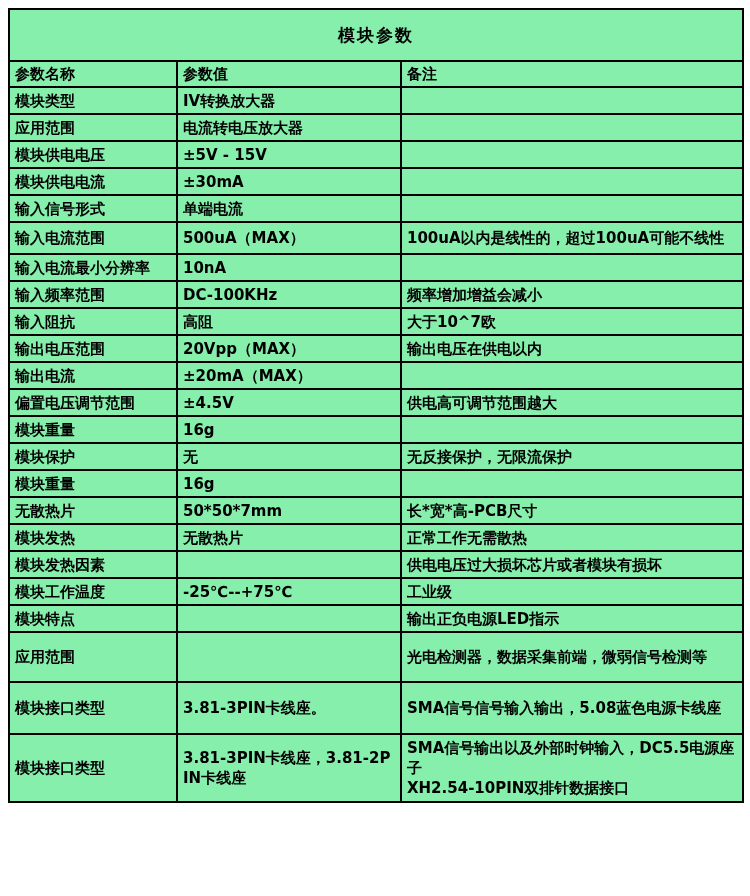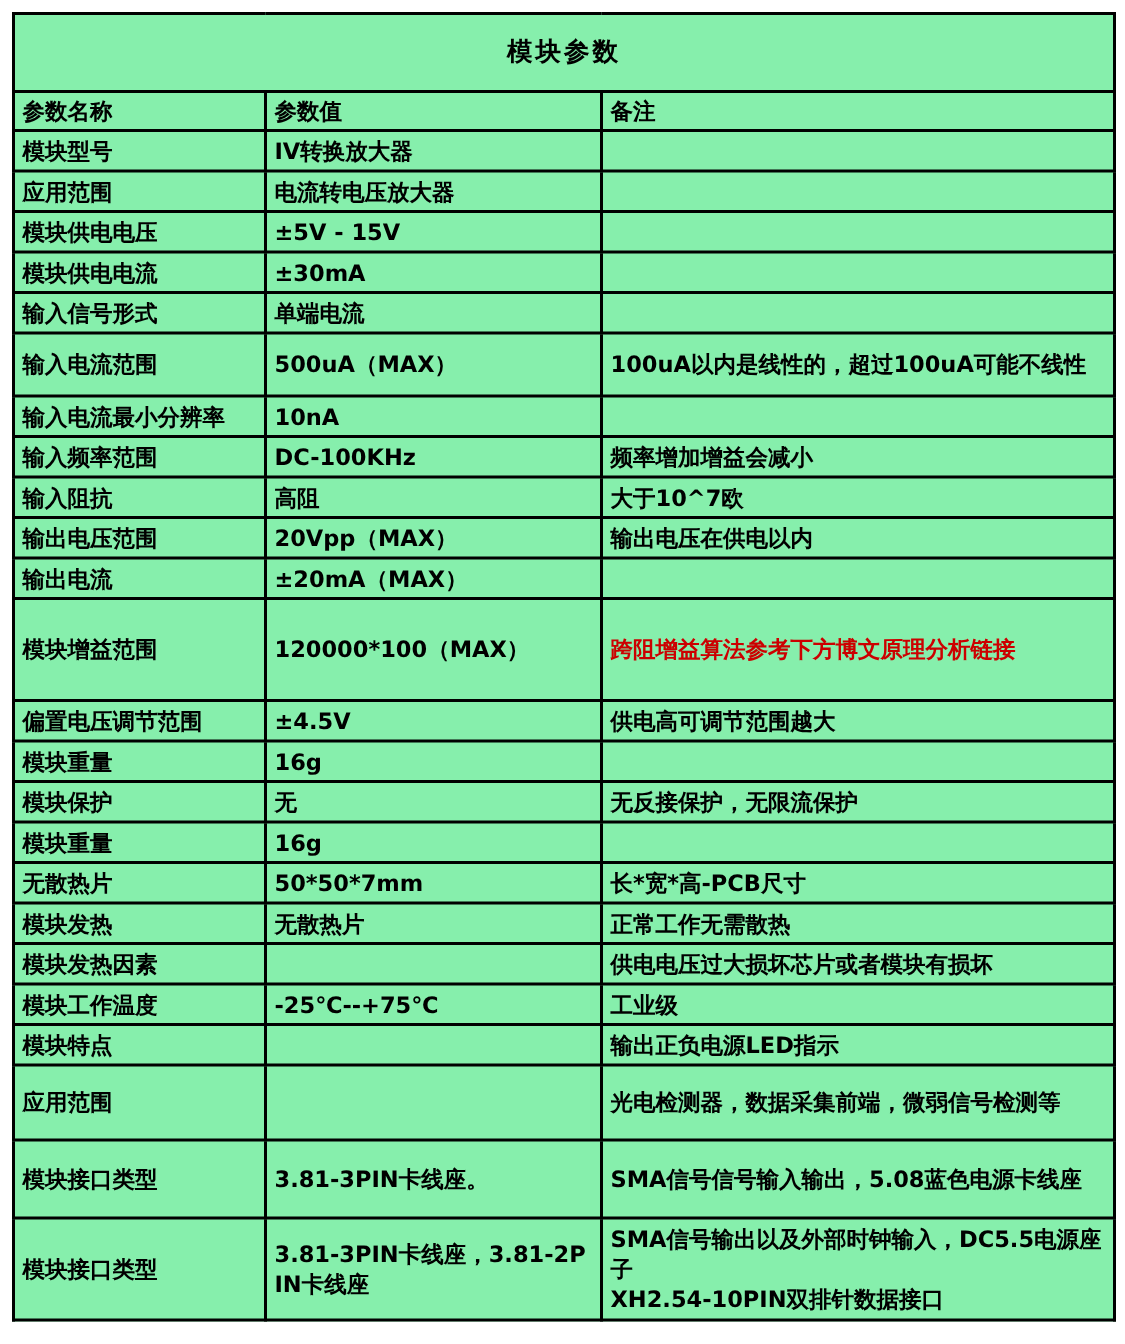--- a/index.html
+++ b/index.html
@@ -38,21 +38,21 @@
   }
   tr.title-row th {
     height: 52px;
     text-align: center;
     vertical-align: middle;
     font-size: 17px;
     letter-spacing: 2px;
   }
   tr.header-row td { height: 20px; }
   tr.r-default td { height: 27px; }
-  tr.r-h44 td { height: 42px; margin-top: 44px; }
+  tr.r-h44 td { height: 32px; margin-top: 44px; }
   tr.r-h50 td { height: 50px; }
   tr.r-h52 td { height: 52px; }
   tr.r-h68 td { height: 68px; }
   td.remark-cell { white-space: pre-line; }
   td.red-remark { color: #cc0000; }
 </style>
 </head>
 <body>
 
 <div class="page">
@@ -66,21 +66,21 @@
       <tr class="title-row">
         <th colspan="3">模块参数</th>
       </tr>
       <tr class="header-row">
         <td>参数名称</td>
         <td>参数值</td>
         <td>备注</td>
       </tr>
 
       <tr class="r-default">
-        <td>模块型号</td>
+        <td>模块类型</td>
         <td>IV转换放大器</td>
         <td class="remark-cell"></td>
       </tr>
       <tr class="r-default">
         <td>应用范围</td>
         <td>电流转电压放大器</td>
         <td class="remark-cell"></td>
       </tr>
       <tr class="r-default">
         <td>模块供电电压</td>
@@ -119,25 +119,20 @@
       </tr>
       <tr class="r-default">
         <td>输出电压范围</td>
         <td>20Vpp（MAX）</td>
         <td class="remark-cell">输出电压在供电以内</td>
       </tr>
       <tr class="r-default">
         <td>输出电流</td>
         <td>±20mA（MAX）</td>
         <td class="remark-cell"></td>
-      </tr>
-      <tr class="r-h68">
-        <td>模块增益范围</td>
-        <td>120000*100（MAX）</td>
-        <td class="remark-cell red-remark">跨阻增益算法参考下方博文原理分析链接</td>
       </tr>
       <tr class="r-default">
         <td>偏置电压调节范围</td>
         <td>±4.5V</td>
         <td class="remark-cell">供电高可调节范围越大</td>
       </tr>
       <tr class="r-default">
         <td>模块重量</td>
         <td>16g</td>
         <td class="remark-cell"></td>

